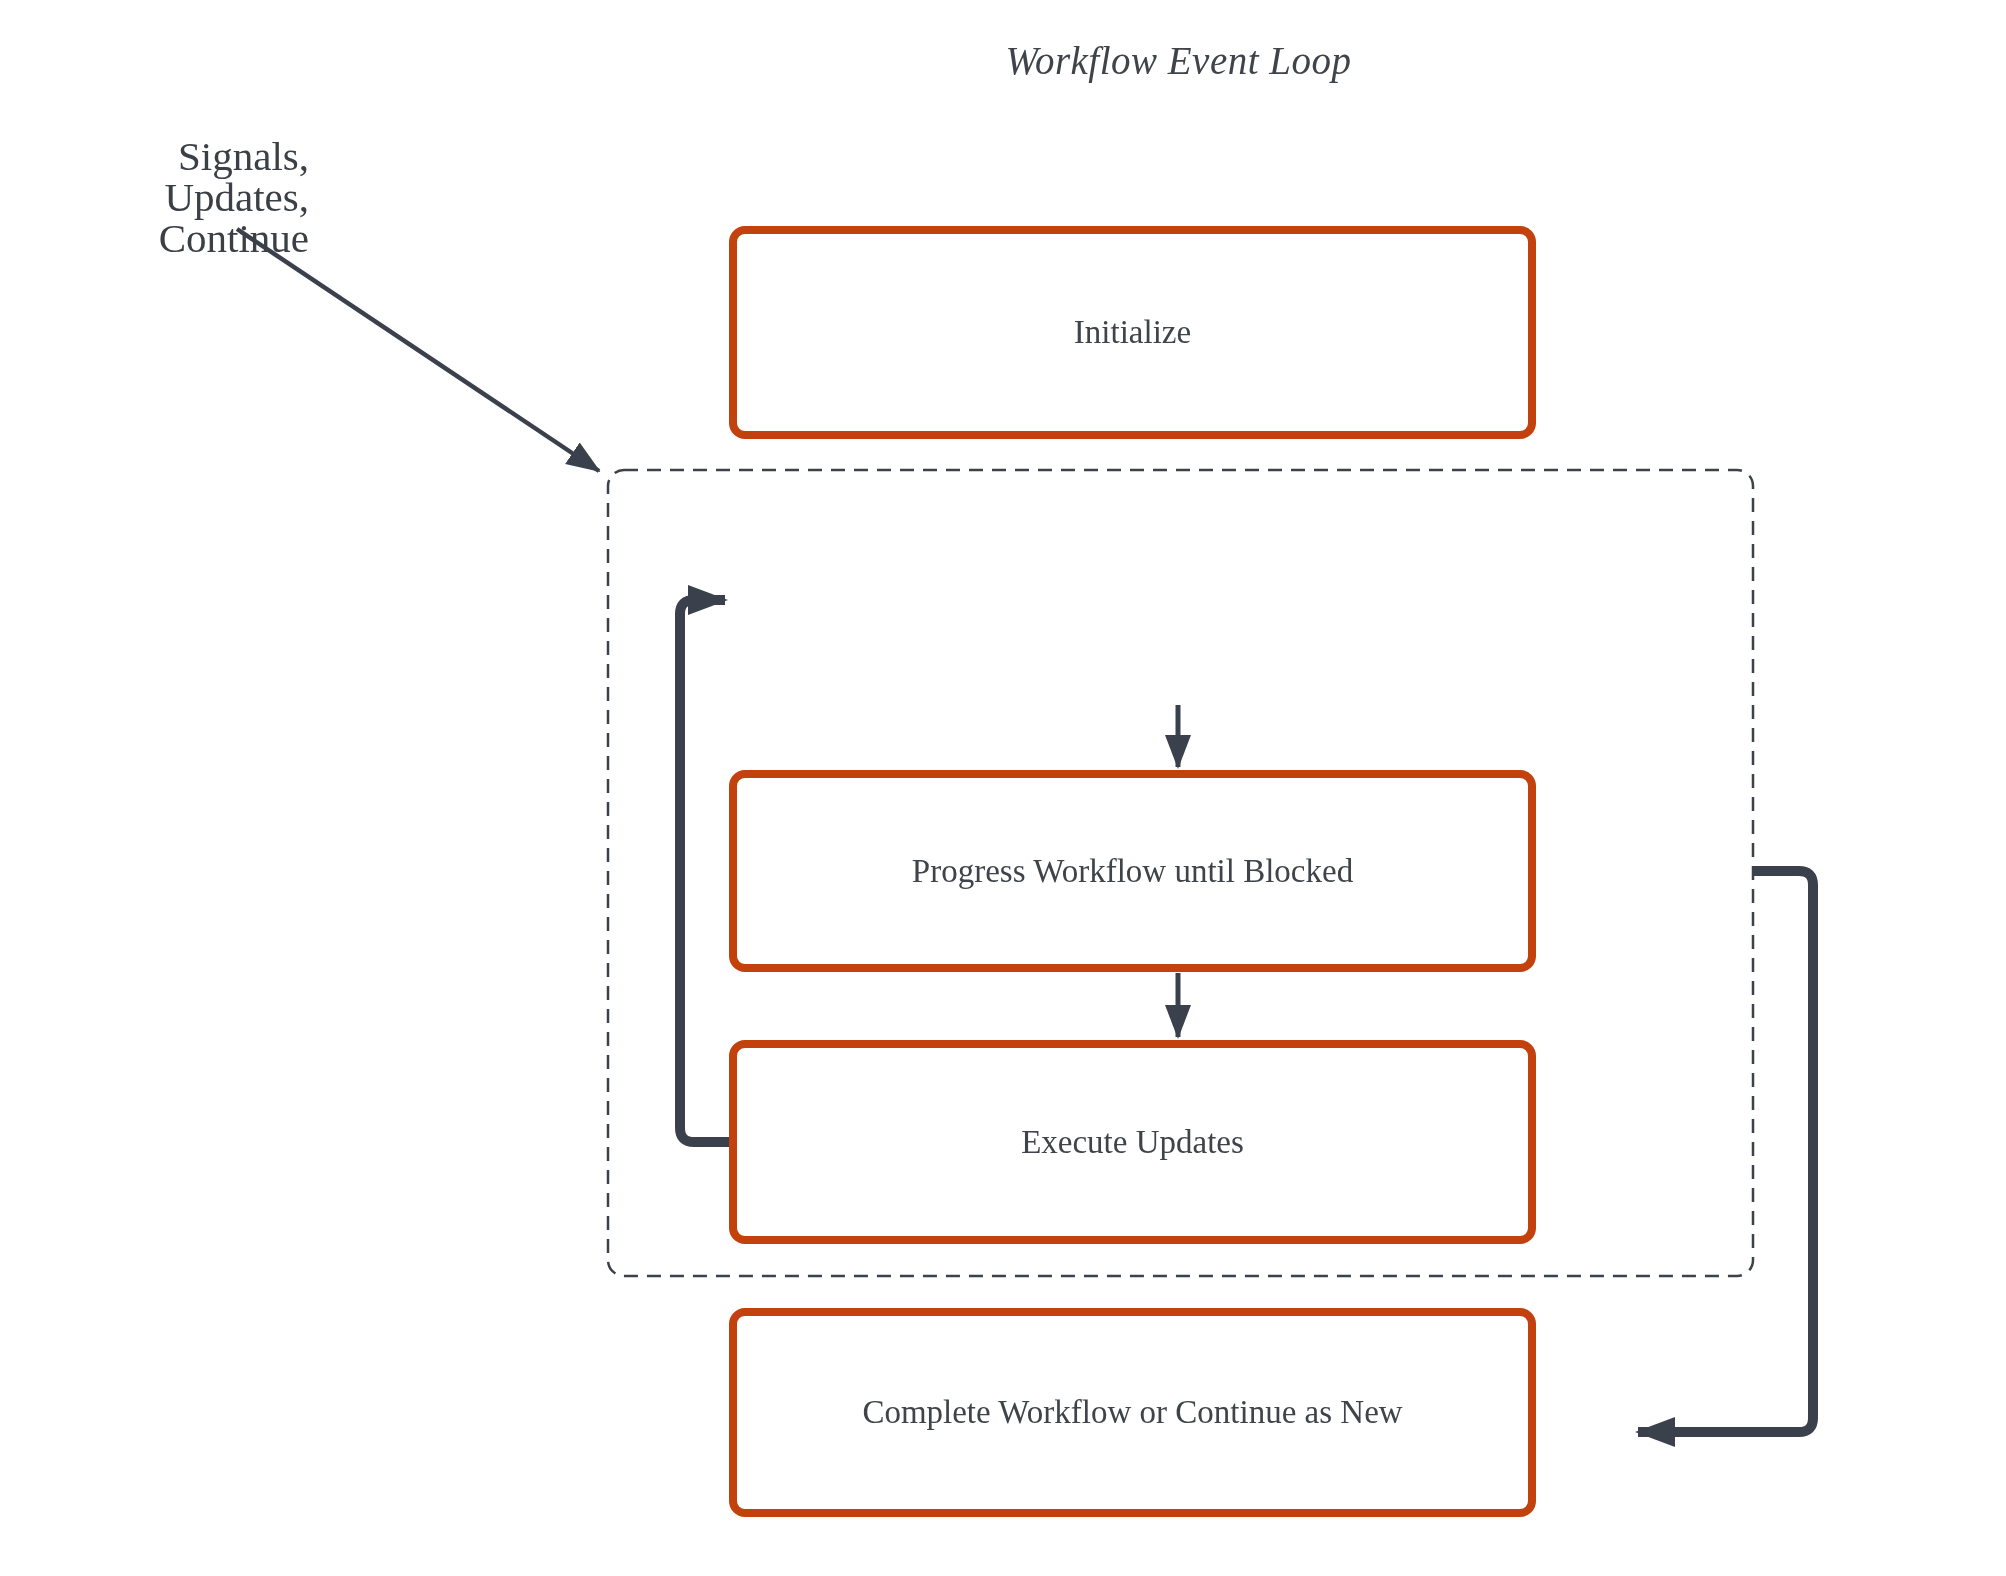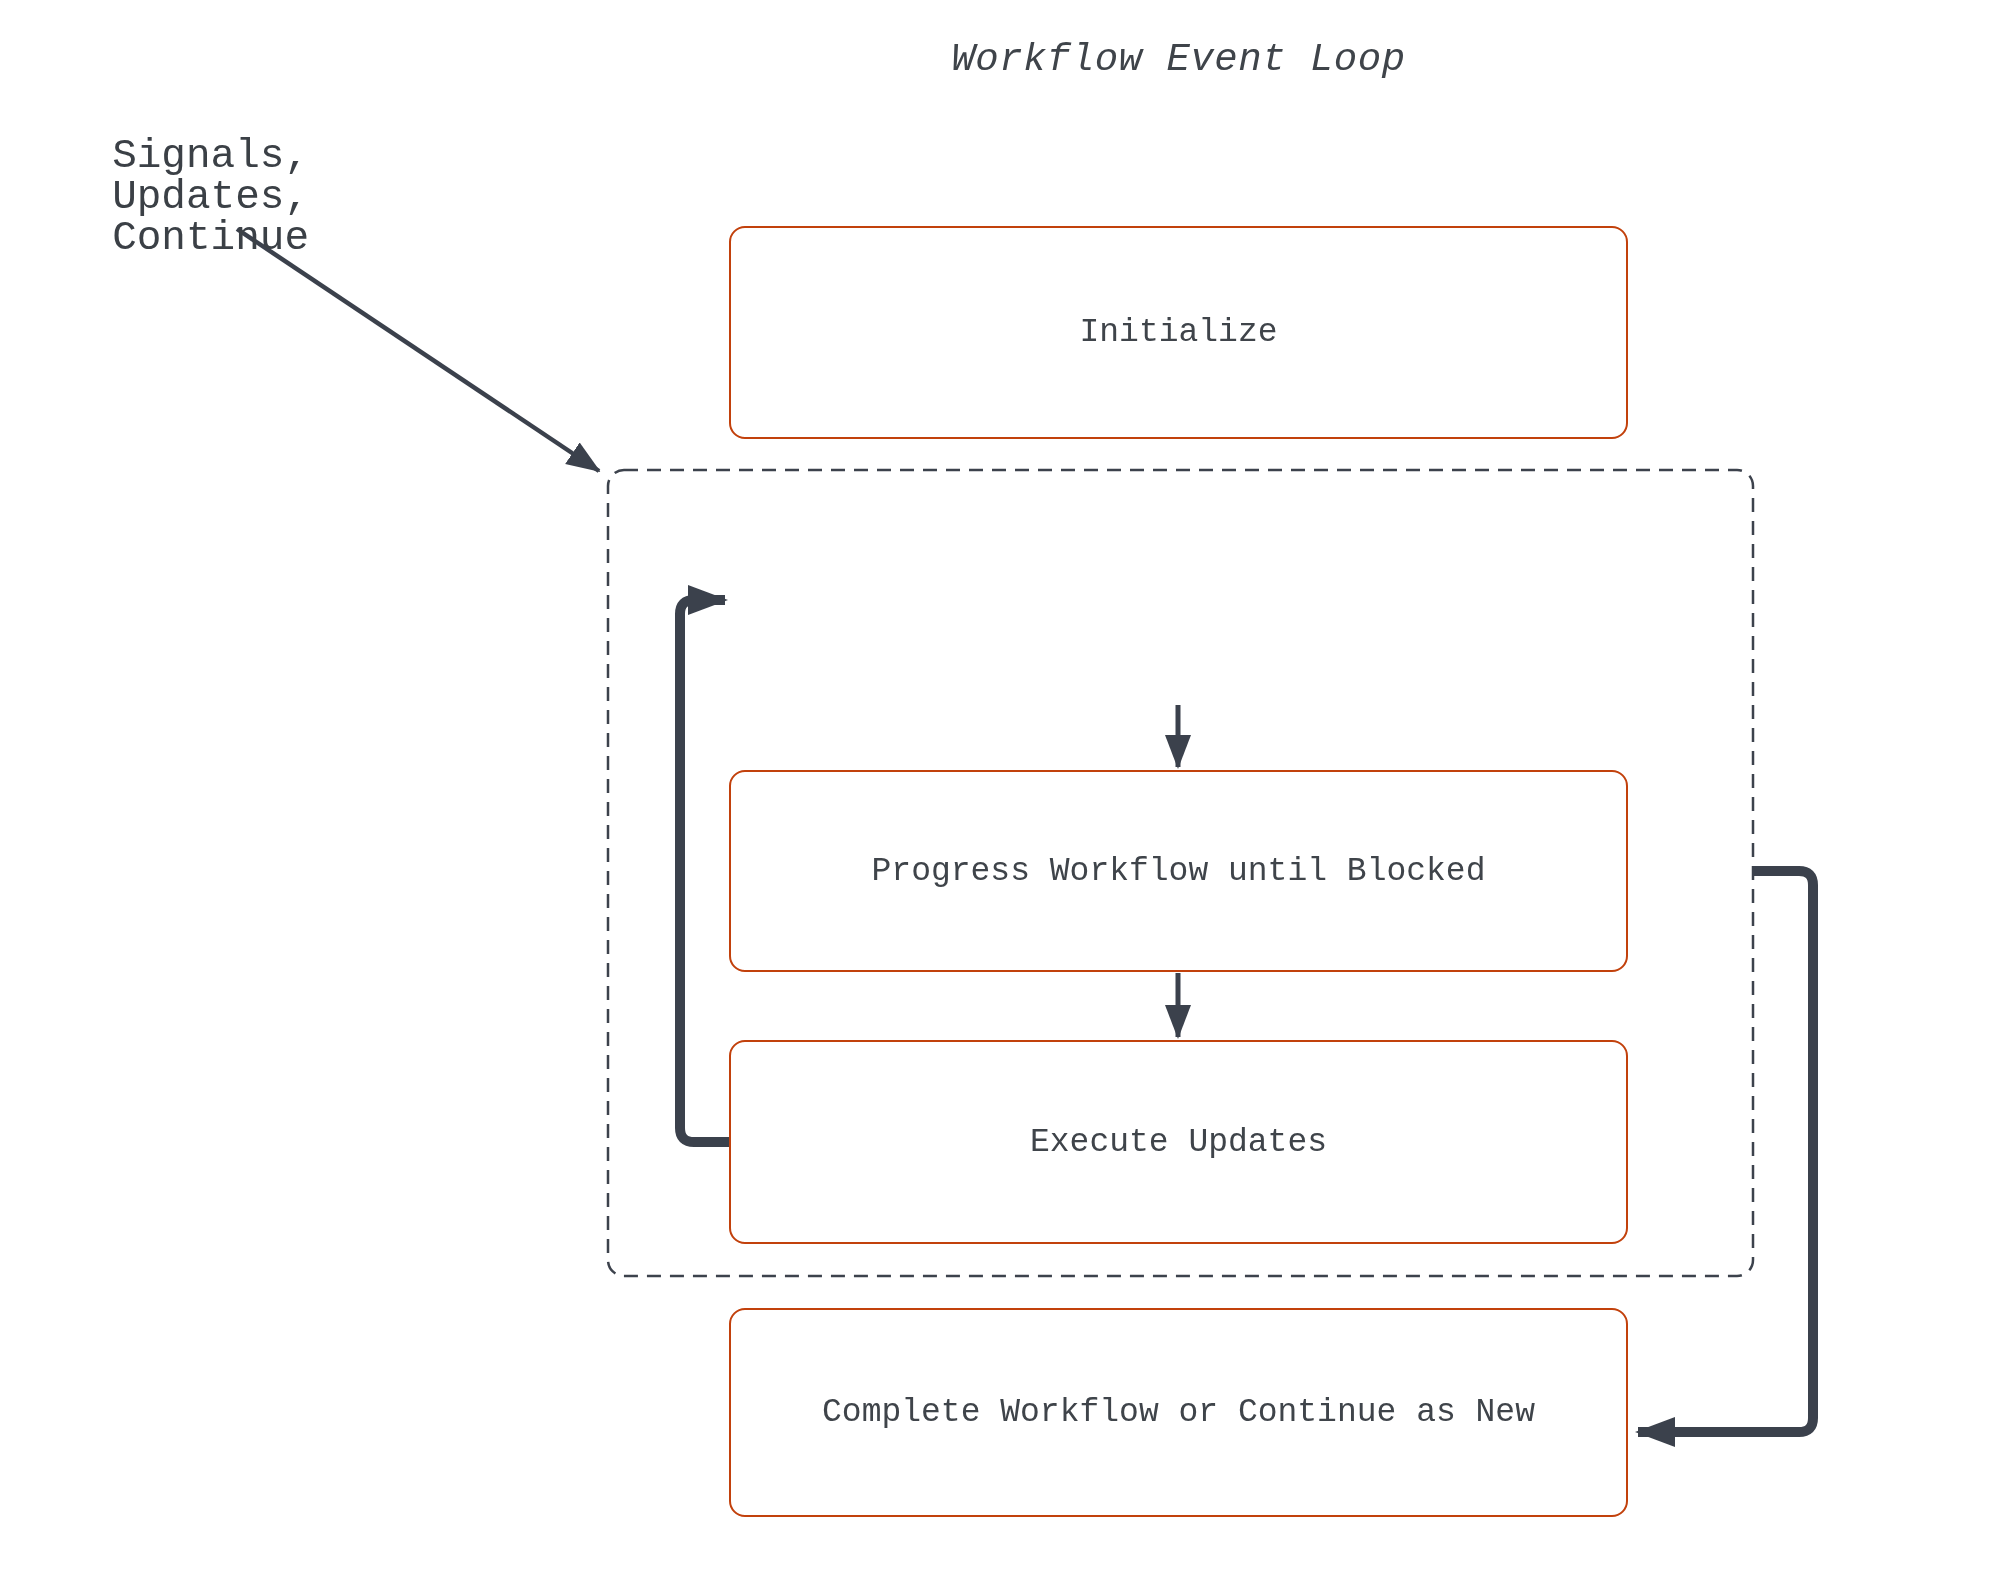--- a/index.html
+++ b/index.html
@@ -5,21 +5,21 @@
   html, body {
     margin: 0;
     padding: 0;
     background: #ffffff;
   }
   .canvas {
     position: relative;
     width: 2006px;
     height: 1576px;
     background: #ffffff;
-    font-family: Liberation Mono, monospace;
+    font-family: Liberation Serif, serif;
     color: #3f444a;
     overflow: hidden;
     border-radius: 27px;
   }
   .connectors {
     position: absolute;
     left: 0;
     top: 0;
     width: 2006px;
     height: 1576px;
@@ -41,24 +41,24 @@
     top: 136px;
     width: 285px;
     text-align: right;
     font-size: 41px;
     line-height: 41px;
     color: #3b4046;
   }
   .node {
     position: absolute;
     left: 729px;
-    width: 899px;
+    width: 807px;
     box-sizing: border-box;
     background: #ffffff;
-    border: 2px solid #c2410c;
+    border: 8px solid #c2410c;
     border-radius: 16px;
     display: flex;
     align-items: center;
     justify-content: center;
     text-align: center;
     font-size: 33px;
     color: #3f444a;
   }
   .node-initialize        { top: 226px;  height: 213px; }
   .node-progress-signals  { top: 499px;  height: 205px; }

